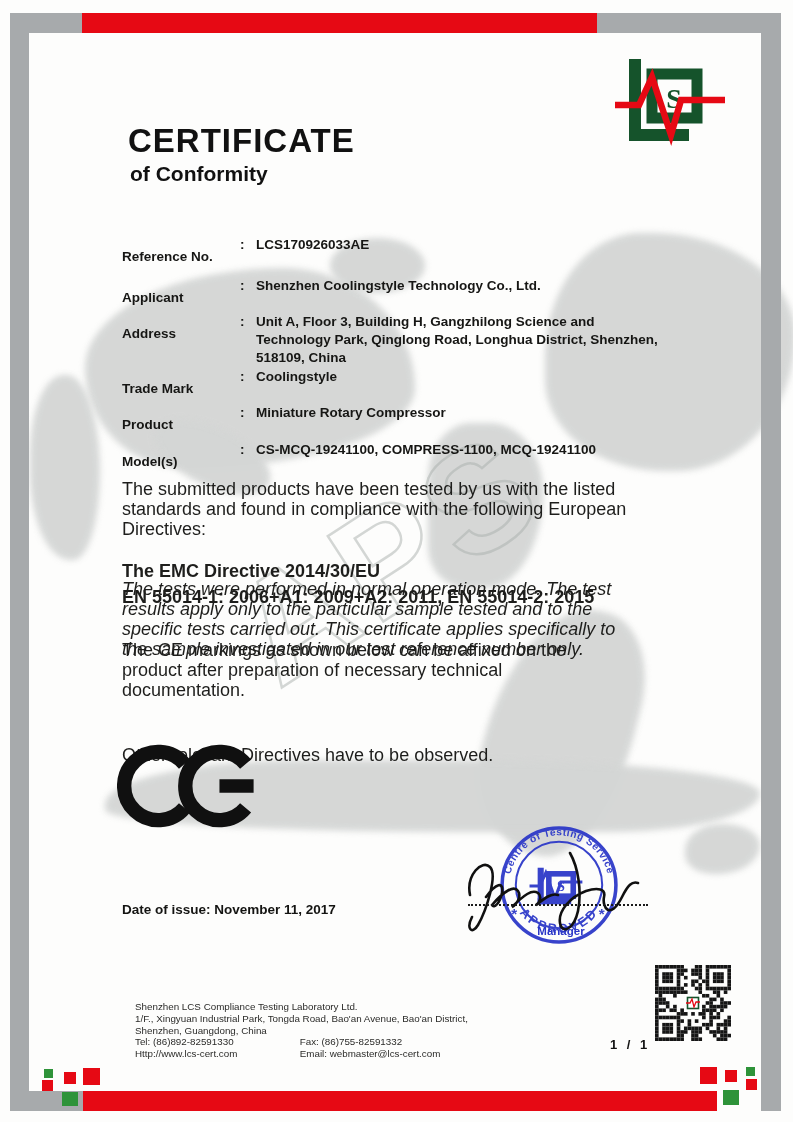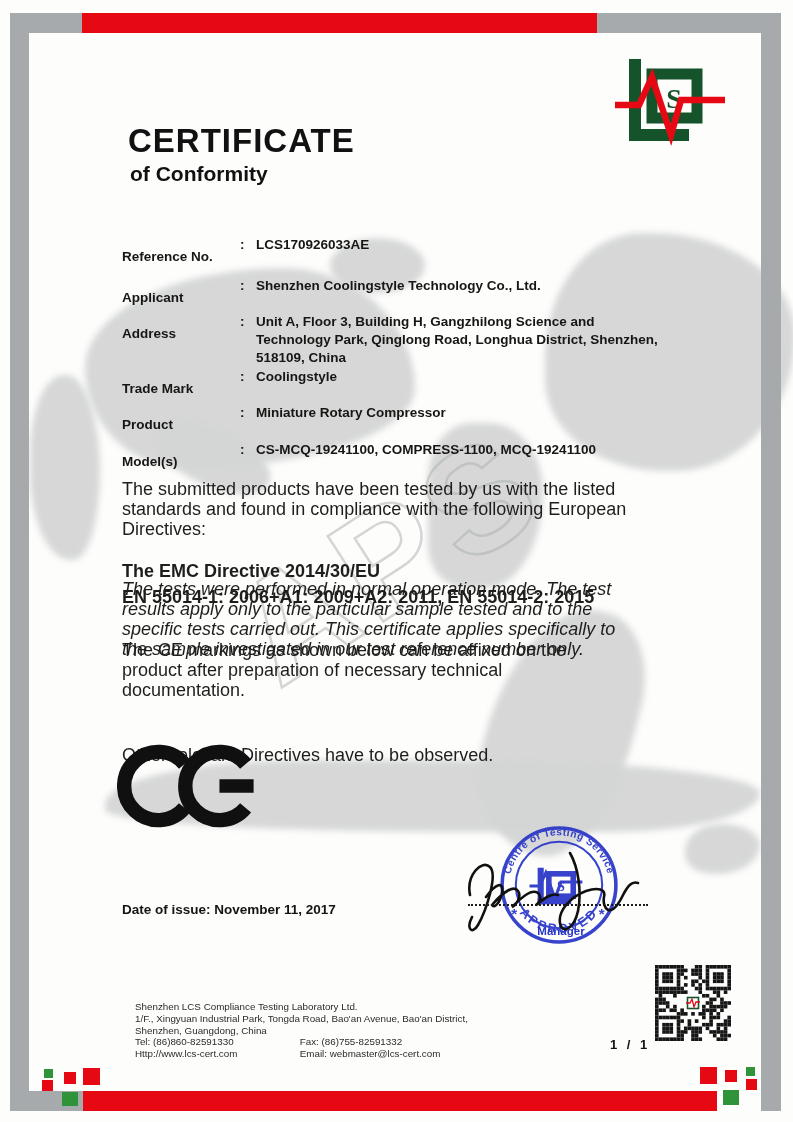--- a/index.html
+++ b/index.html
@@ -154,21 +154,21 @@
   <div class="sigline"></div>
   <div class="manager">Manager</div>
 
   <div class="dateIssue">Date of issue: November 11, 2017</div>
 
   <div class="footer">
     <div>Shenzhen LCS Compliance Testing Laboratory Ltd.</div>
     <div>1/F., Xingyuan Industrial Park, Tongda Road, Bao'an Avenue, Bao'an District,</div>
     <div>Shenzhen, Guangdong, China</div>
     <div class="cols">
-      <span class="c1">Tel: (86)860-82591330</span>
+      <span class="c1">Tel: (86)892-82591330</span>
       <span>Fax: (86)755-82591332</span>
     </div>
     <div class="cols">
       <span class="c1">Http://www.lcs-cert.com</span>
       <span>Email: webmaster@lcs-cert.com</span>
     </div>
   </div>
 
   <div class="qr"><svg width="76" height="76" viewBox="0 0 76 76" fill="#151515">
         <rect x="0.00" y="0.00" width="3.62" height="3.62"></rect>

